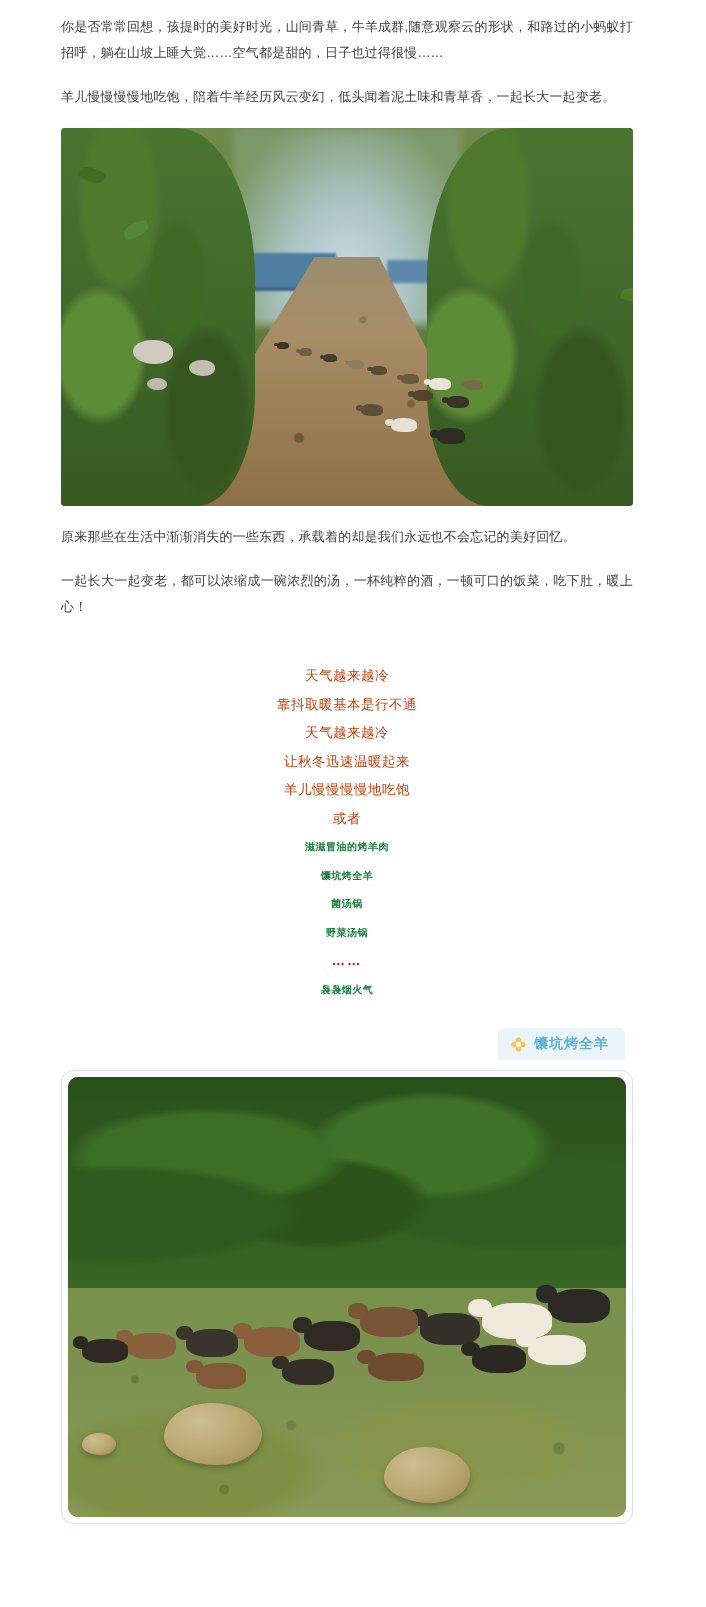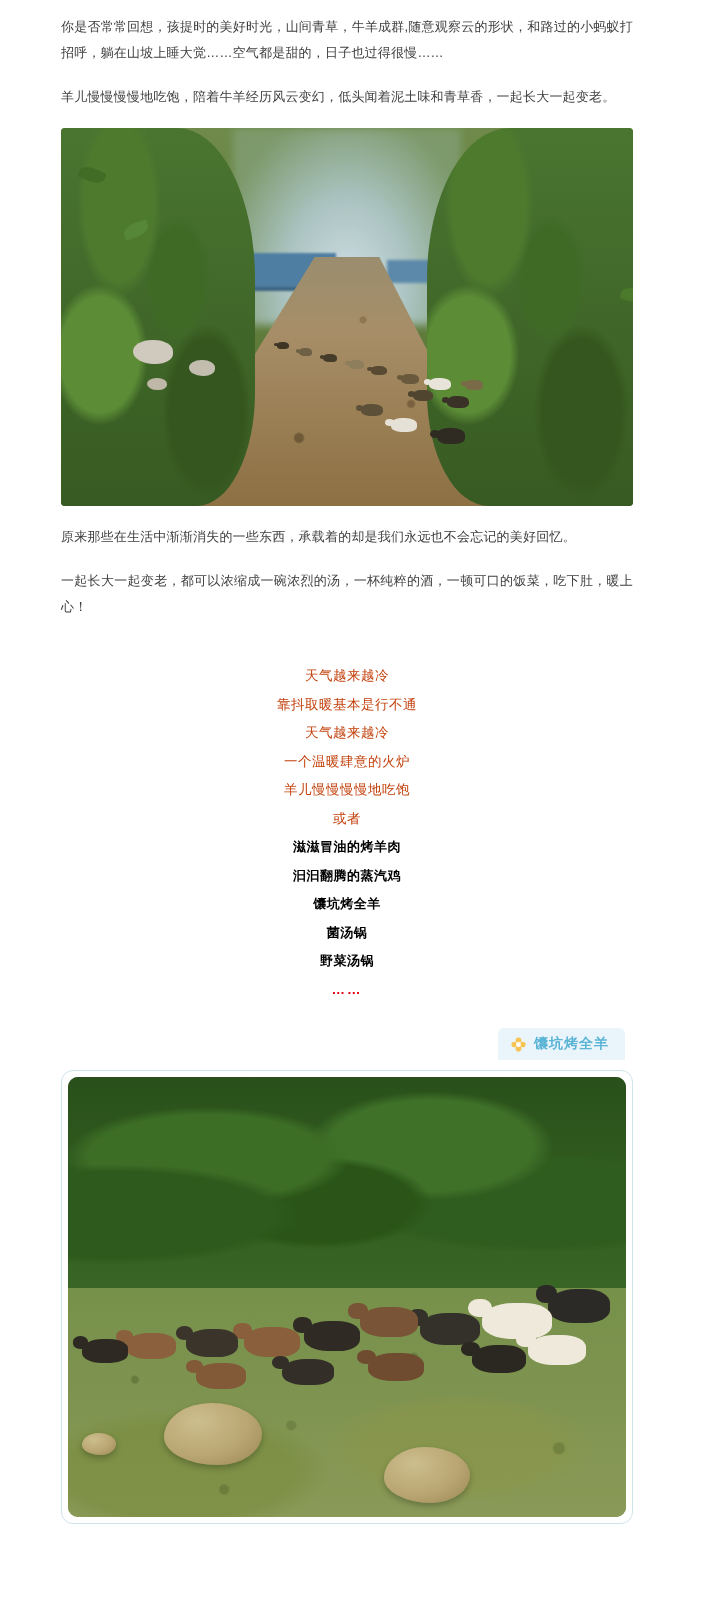--- a/index.html
+++ b/index.html
@@ -149,23 +149,23 @@
     padding: 24px 0 18px 0;
     margin: 0;
   }
   .poem-line {
     font-size: 13.5px;
     line-height: 28.5px;
     color: #c2410c;
     letter-spacing: 0.5px;
   }
   .poem-line.red {
-    color: #000000;
+    color: #15803d;
     font-weight: bold;
-    font-size: 13px;
+    font-size: 10px;
   }
   .poem-line.dots {
     color: #e60012;
     font-weight: bold;
     letter-spacing: 2px;
   }
 
   
   .badge-row {
     display: flex;
@@ -293,29 +293,29 @@
     </div>
   </div>
 
   <p class="para">原来那些在生活中渐渐消失的一些东西，承载着的却是我们永远也不会忘记的美好回忆。</p>
   <p class="para">一起长大一起变老，都可以浓缩成一碗浓烈的汤，一杯纯粹的酒，一顿可口的饭菜，吃下肚，暖上心！</p>
 
   <div class="poem">
     <div class="poem-line">天气越来越冷</div>
     <div class="poem-line">靠抖取暖基本是行不通</div>
     <div class="poem-line">天气越来越冷</div>
-    <div class="poem-line">一个温暖肆意的火炉</div>
+    <div class="poem-line">让秋冬迅速温暖起来</div>
     <div class="poem-line">羊儿慢慢慢慢地吃饱</div>
     <div class="poem-line">或者</div>
     <div class="poem-line red">滋滋冒油的烤羊肉</div>
-    <div class="poem-line red">汩汩翻腾的蒸汽鸡</div>
     <div class="poem-line red">馕坑烤全羊</div>
     <div class="poem-line red">菌汤锅</div>
     <div class="poem-line red">野菜汤锅</div>
     <div class="poem-line dots">……</div>
+    <div class="poem-line red">袅袅烟火气</div>
   </div>
 
   <div class="badge-row">
     <div class="badge">
       <span class="badge-icon">
         <svg viewBox="0 0 24 24" width="17" height="17" aria-hidden="true">
           <circle cx="12" cy="6" r="4" fill="#f6c453"></circle>
           <circle cx="6" cy="12" r="4" fill="#f6c453"></circle>
           <circle cx="18" cy="12" r="4" fill="#f6c453"></circle>
           <circle cx="12" cy="18" r="4" fill="#f6c453"></circle>

